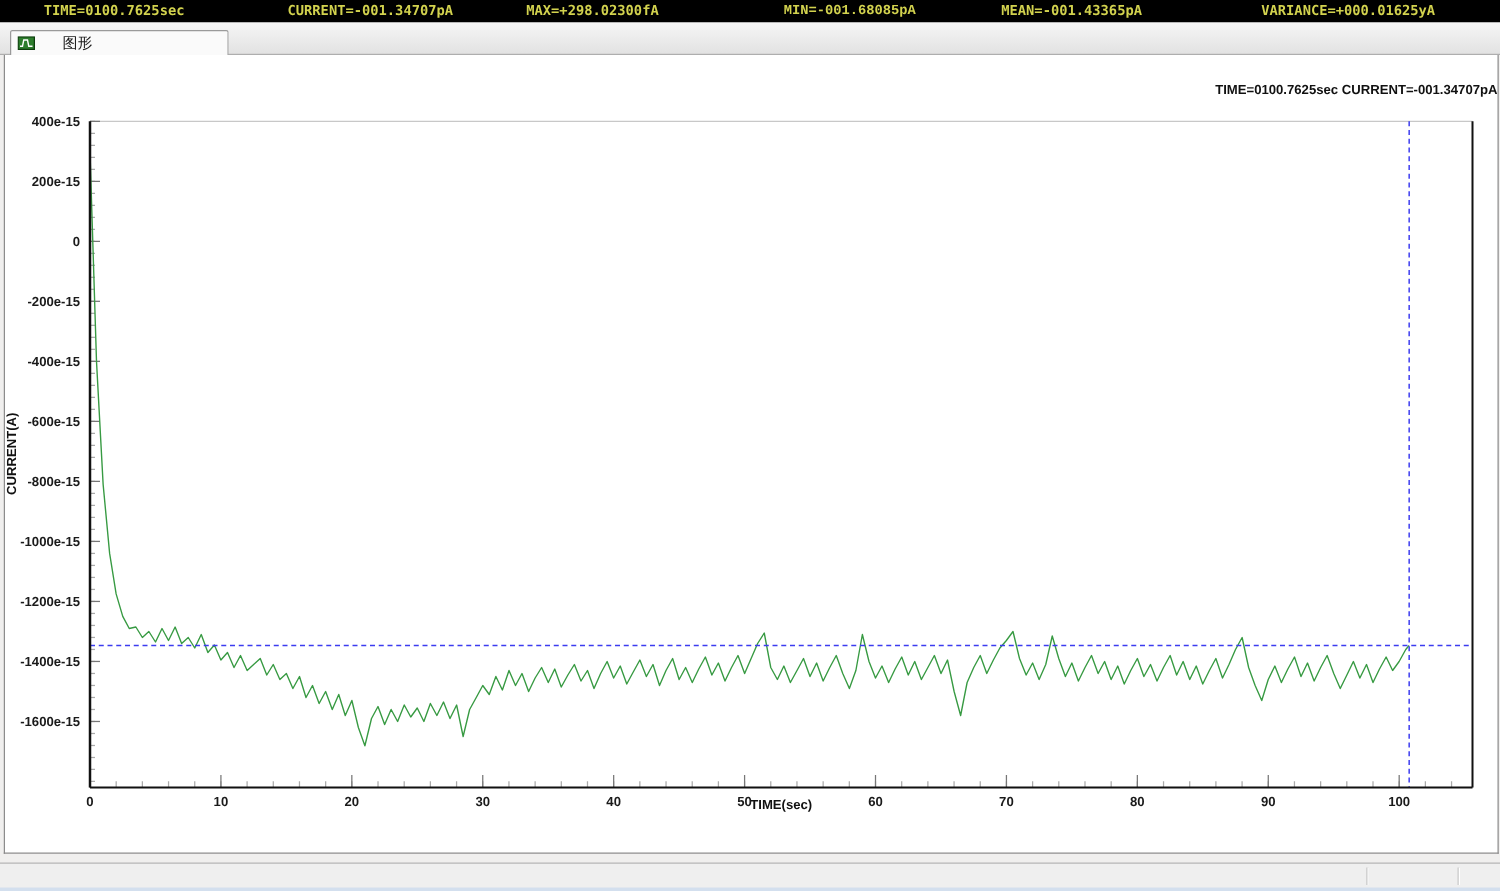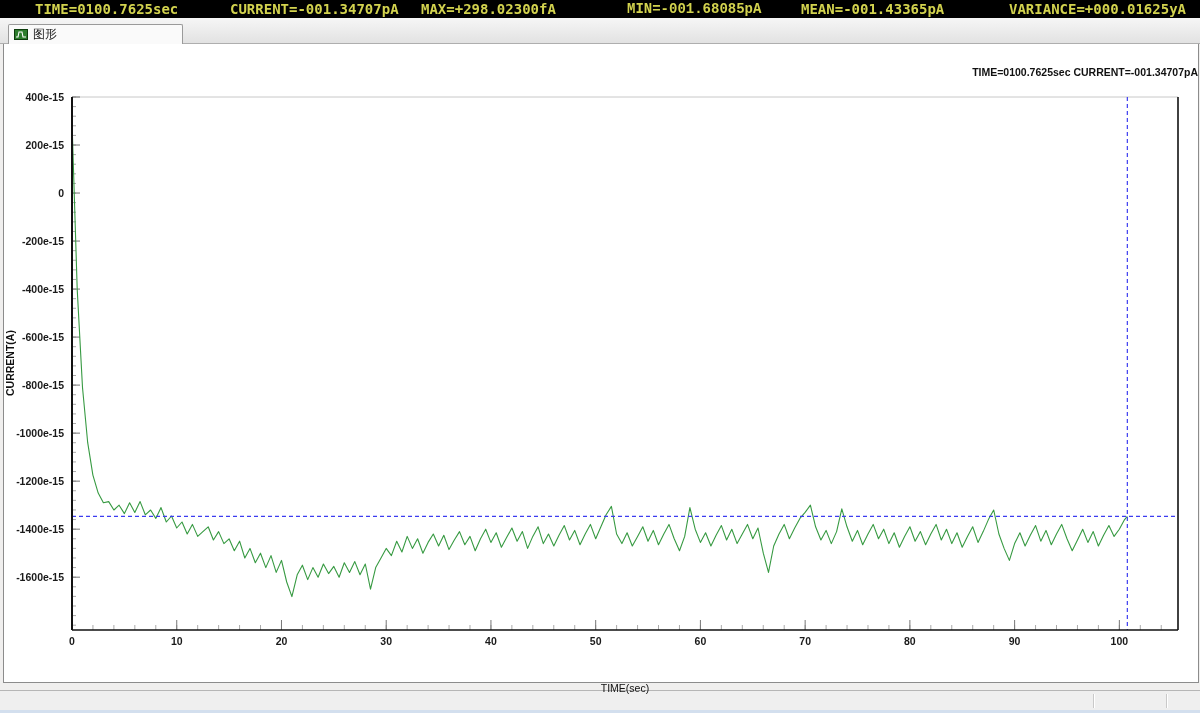--- a/index.html
+++ b/index.html
@@ -4,37 +4,37 @@
 <style>
   html,body{margin:0;padding:0;}
   body{
     width:1200px;height:713px;position:relative;overflow:hidden;
     background:#f0efee;font-family:"Liberation Sans",sans-serif;
     -webkit-font-smoothing:antialiased;
   }
   
   .topbar{
     position:absolute;left:0;top:0;width:1200px;height:18px;background:#000;
-    font-family:"DejaVu Sans Mono",monospace;font-weight:bold;font-size:14px;
+    font-family:"DejaVu Sans Mono",monospace;font-weight:bold;font-size:11px;
     line-height:18px;
   }
   .topbar span{position:absolute;top:0;white-space:nowrap;}
   .tb0{left:35px;} .tb1{left:230px;} .tb2{left:404px;margin-left:17px;}
   .tb3{left:627px;font-family:Liberation Mono, monospace;} .tb4{left:801px;} .tb5{left:993px;margin-left:16px;}
   
   .tabstrip{
     position:absolute;left:0;top:18px;width:1200px;height:26px;
     background:linear-gradient(#f6f6f6,#e2e2e2);
     border-bottom:1px solid #aeaeae;box-sizing:border-box;
   }
   .tab{
     position:absolute;left:8px;top:6px;width:175px;height:20px;
     background:#fafafa;border:1px solid #9a9a9a;border-bottom:none;
     border-radius:2px 2px 0 0;box-sizing:border-box;
-    display:flex;align-items:center;gap:5px;padding-left:5px;
+    display:flex;align-items:center;gap:22px;padding-left:5px;
     font-size:12px;color:#1a1a1a;z-index:3;
   }
   .tab .icon{width:14px;height:11px;flex:0 0 auto;}
   
   .panel{
     position:absolute;left:3px;top:44px;width:1194px;height:638px;
     background:#fff;border:1px solid #8c8c8c;box-sizing:content-box;
     border-top:none;z-index:2;
   }
   .chart-title{
@@ -44,22 +44,22 @@
   .chart-subtitle{
     position:absolute;left:0;top:22px;width:100%;text-align:right;
     font-size:10.5px;font-weight:bold;color:#111;
   }
   .ylab{
     position:absolute;left:0;top:53px;height:533px;width:13px;
     writing-mode:vertical-rl;transform:rotate(180deg);
     text-align:center;font-size:10.5px;font-weight:bold;color:#111;
   }
   .xlab{
-    position:absolute;left:68px;top:638px;width:1106px;text-align:center;
-    font-size:10.5px;font-weight:normal;color:#111;
+    position:absolute;left:68px;top:594px;width:1106px;text-align:center;
+    font-size:10.5px;font-weight:bold;color:#111;
   }
   .panel svg{position:absolute;left:0;top:0;}
   
   .statusbar{
     position:absolute;left:0;top:690px;width:1200px;height:20px;
     background:#efefef;border-top:1px solid #b6b6b6;box-sizing:border-box;
   }
   .statusbar .sep{position:absolute;top:3px;height:14px;width:1px;background:#c9c9c9;border-right:1px solid #fff;}
   .sep1{left:1093px;} .sep2{left:1166px;}
   .bottomstrip{

